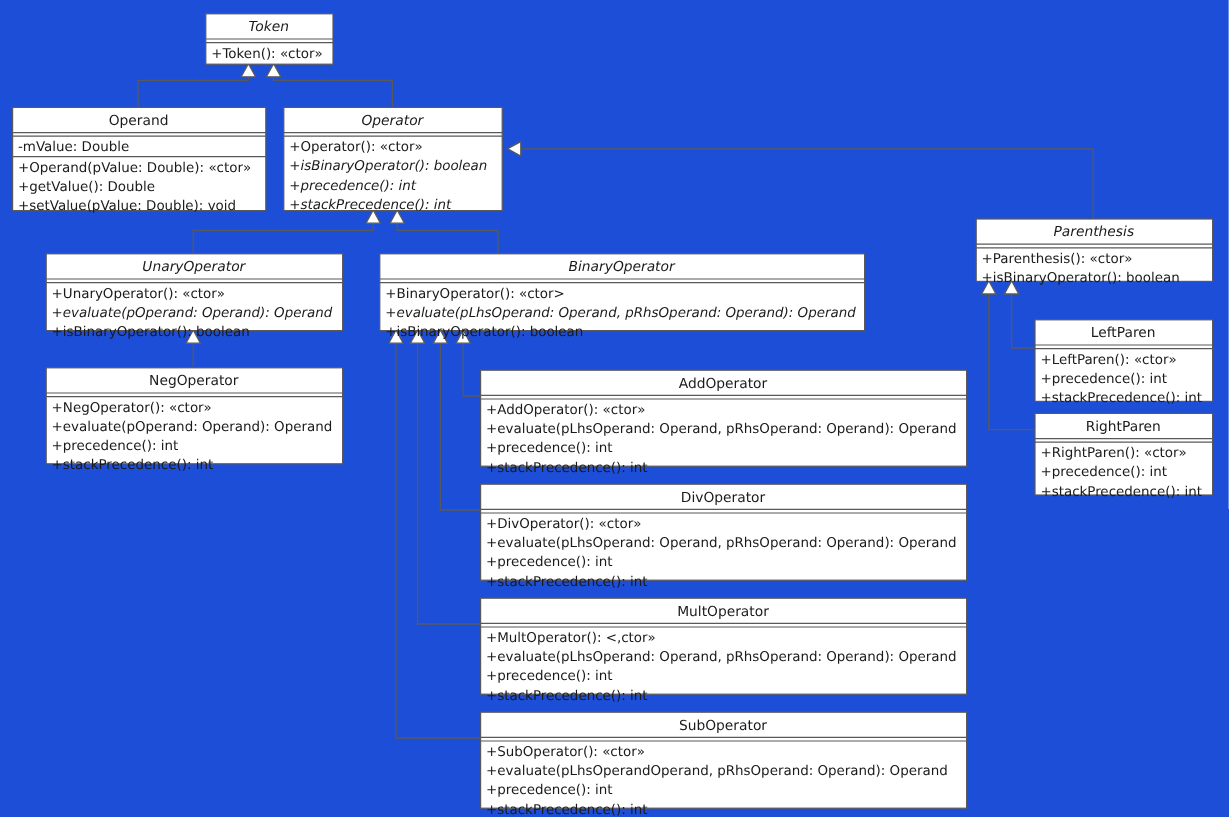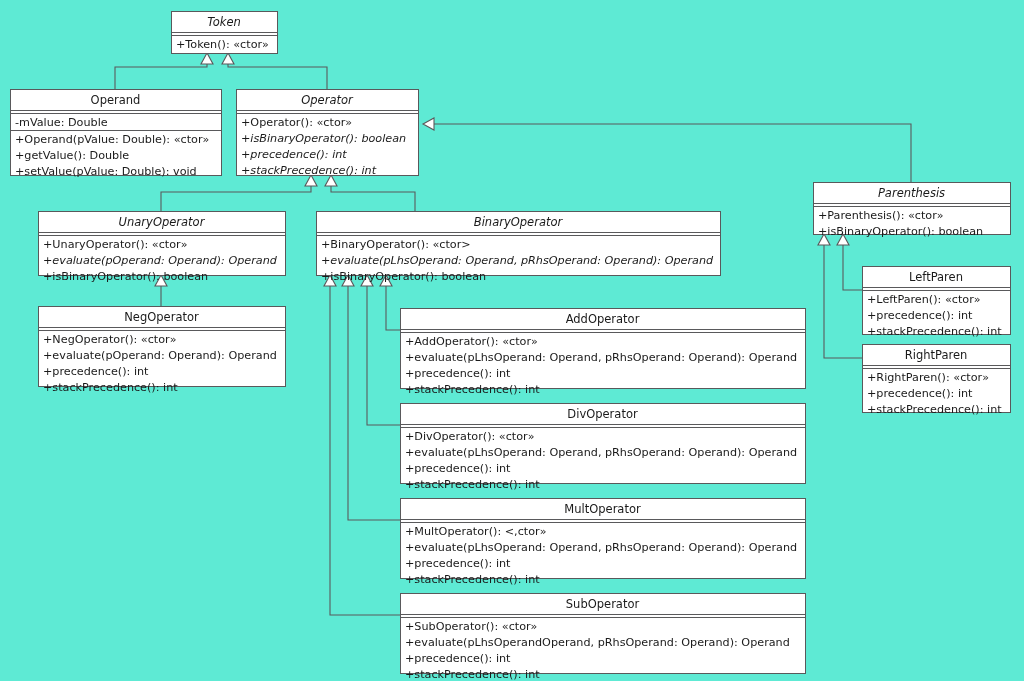--- a/index.html
+++ b/index.html
@@ -10,21 +10,21 @@
   body {
     width: 1024px;
     height: 681px;
     overflow: hidden;
     font-family: "DejaVu Sans", "Liberation Sans", sans-serif;
   }
   #diagram-root {
     position: relative;
     width: 1024px;
     height: 681px;
-    background: #5eead4;
+    background: #1d4ed8;
   }
   svg#uml-canvas {
     display: block;
     width: 1024px;
     height: 681px;
   }
   .cls-box {
     fill: #ffffff;
     stroke: #59595b;
     stroke-width: 1;

